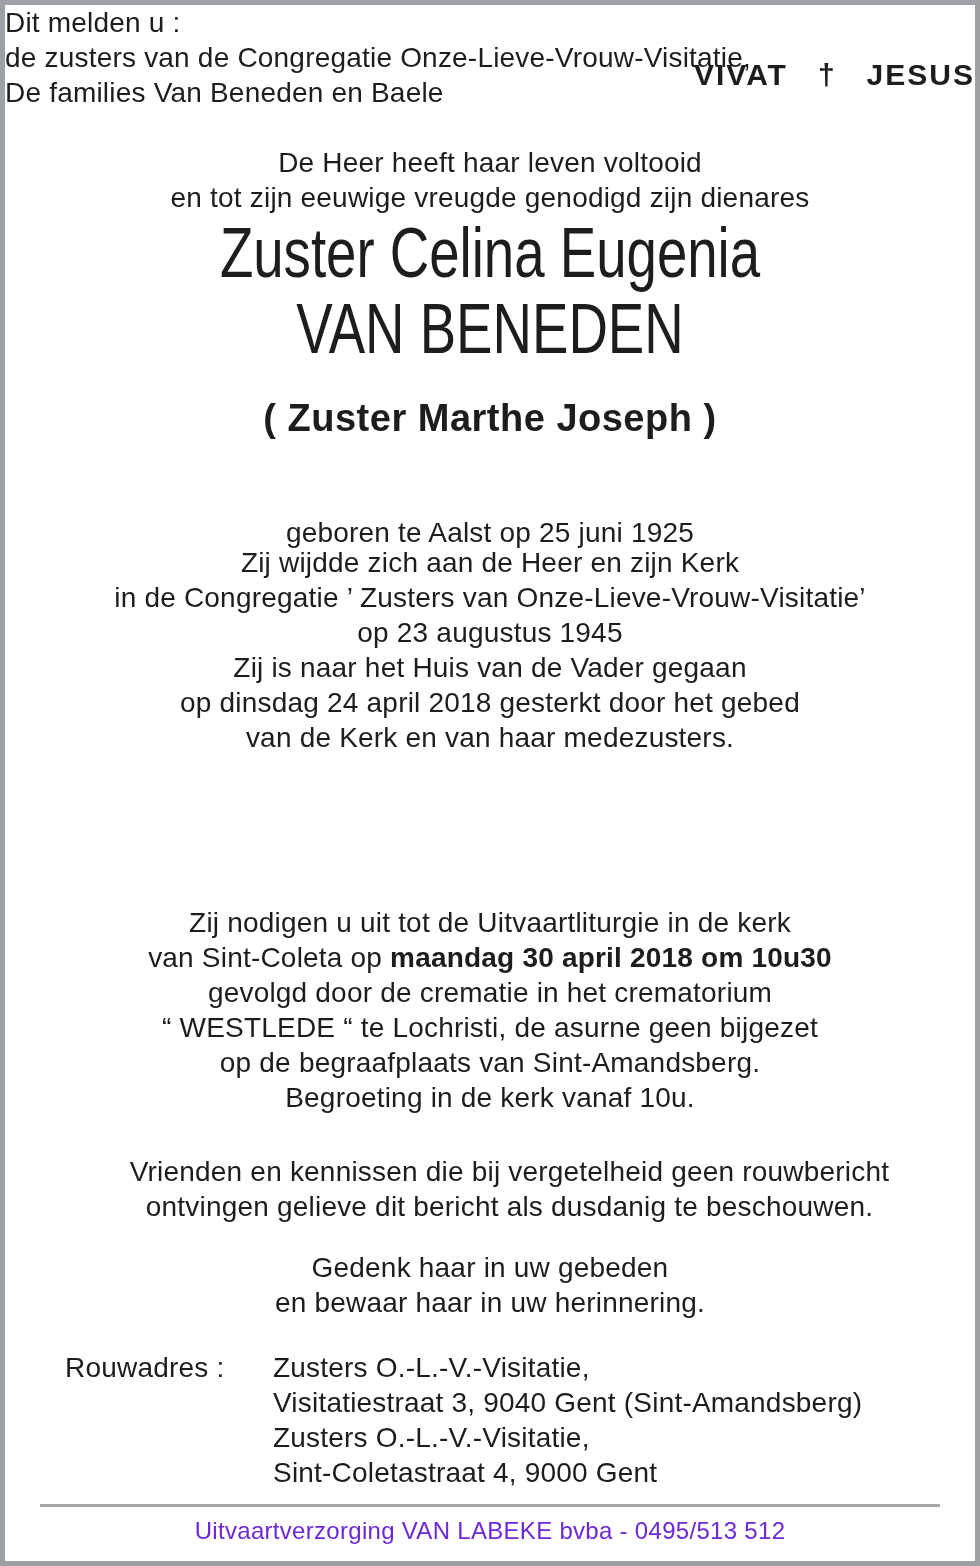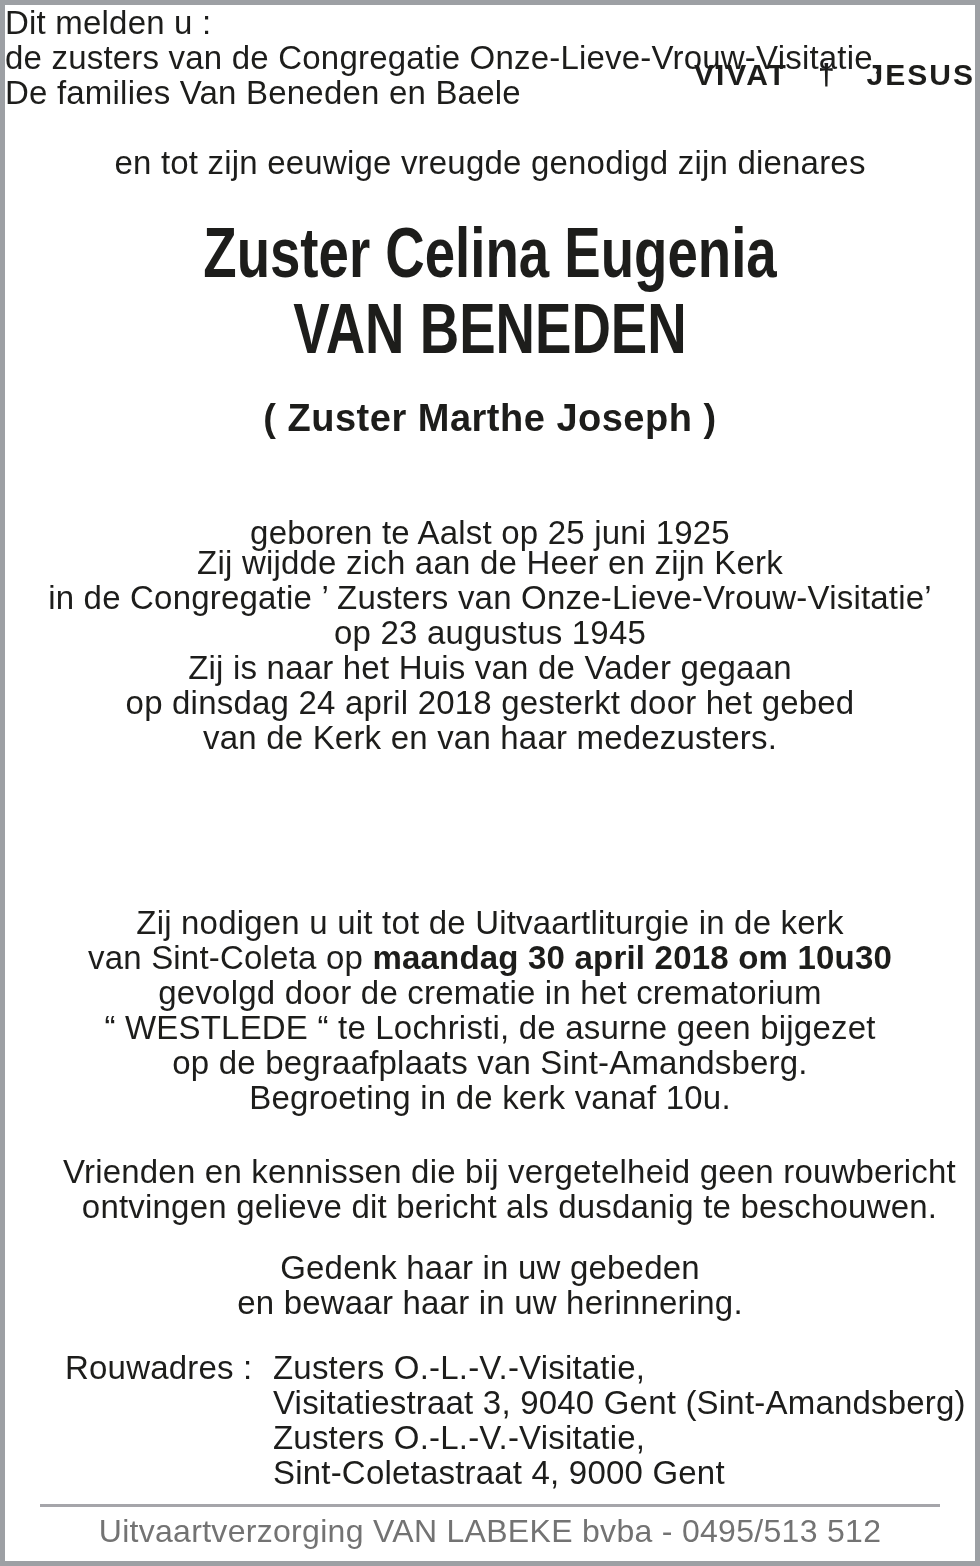--- a/index.html
+++ b/index.html
@@ -7,28 +7,28 @@
     position:relative;
     width:980px; height:1566px;
     box-sizing:border-box;
     background:#ffffff;
     border:5px solid #9da0a4;
     font-family:"Liberation Sans", sans-serif;
     color:#1d1d1b;
     overflow:hidden;
   }
   .block { position:absolute; left:0; right:0; text-align:center; }
-  .body-text { font-size:33px; line-height:35px; font-weight:400; letter-spacing:0.2px; }
+  .body-text { font-size:28px; line-height:35px; font-weight:400; letter-spacing:0.2px; }
 
   .vivat-line { top:50px; font-size:30px; font-weight:700; letter-spacing:2px; line-height:40px;text-align:right; }
   .vivat-line .cross { display:inline-block; margin:0 30px; font-weight:700; }
 
   .intro { top:140px; }
 
-  .deceased-name { top:210px; font-weight:700; }
+  .deceased-name { top:210px; font-weight:400; }
   .deceased-name .name-line {
     display:block; font-size:70px; line-height:76px;
     transform:scaleX(0.78); transform-origin:50% 50%;
     white-space:nowrap; letter-spacing:0px;
   }
 
   .religious-name { top:392px; font-size:38px; font-weight:700; letter-spacing:0.5px; }
 
   .birth-line { top:510px; }
   .life-block { top:540px; }
@@ -39,32 +39,33 @@
   .remembrance-block { top:1245px; }
 
   .mourning-block { top:1345px; left:0; right:0; }
   .mourning-label { position:absolute; left:60px; top:0; }
   .mourning-address { position:absolute; left:268px; top:0; text-align:left; }
 
   .divider {
     position:absolute; left:35px; right:35px; top:1499px;
     height:3px; background:#a5a5aa;
   }
-  .footer-line { top:1511px; font-size:32px; line-height:30px; letter-spacing:0.3px; color:#737373; }
+  .footer-line { top:1511px; font-size:24px; line-height:30px; letter-spacing:0.3px; color:#6d28d9; }
 </style>
 </head>
 <body>
 
 <div class="page">
 
   <div class="block vivat-line">
     <span>VIVAT</span><span class="cross">†</span><span>JESUS</span>
   </div>
 
   <div class="block intro body-text">
+    <div>De Heer heeft haar leven voltooid</div>
     <div>en tot zijn eeuwige vreugde genodigd zijn dienares</div>
   </div>
 
   <div class="block deceased-name">
     <span class="name-line">Zuster Celina Eugenia</span>
     <span class="name-line">VAN BENEDEN</span>
   </div>
 
   <div class="block religious-name">( Zuster Marthe Joseph )</div>
 

